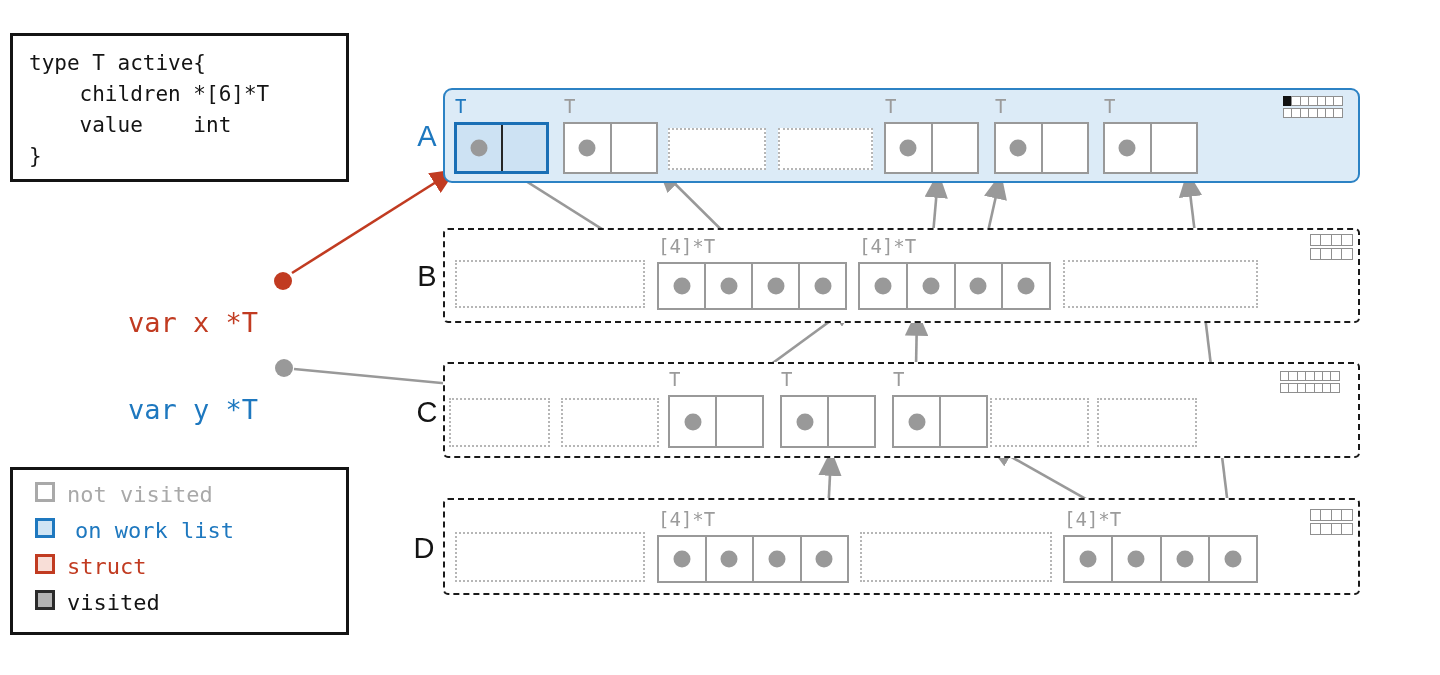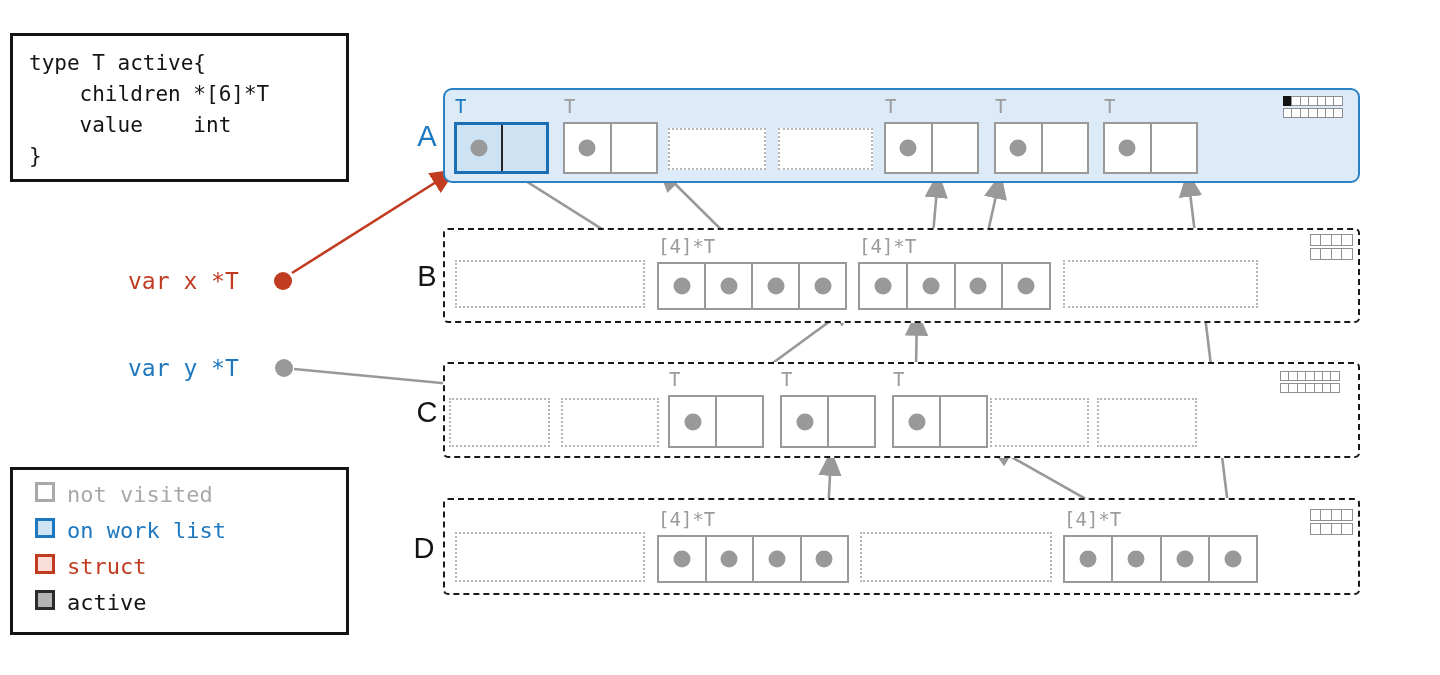--- a/index.html
+++ b/index.html
@@ -12,21 +12,21 @@
   .code-box{left:10px;top:33px;width:339px;height:149px;padding:12px 0 0 16px;}
   .code-line{font-size:21px;line-height:31px;color:#141414;white-space:pre;}
   .legend-box{left:10px;top:467px;width:339px;height:168px;padding:12px 0 0 22px;}
   .legend-item{display:flex;align-items:flex-start;height:36px;}
   .legend-swatch{width:14px;height:14px;border:3px solid;margin-right:12px;flex:0 0 auto;}
   .sw-free{border-color:#a9a9a9;background:#fff;}
   .sw-worklist{border-color:#1e78bf;background:#cfe4f4;}
   .sw-active{border-color:#c13b21;background:#f8ded7;}
   .sw-visited{border-color:#2b2b2b;background:#b4b4b4;}
   .legend-text{font-size:22px;}
-  .lt-free{color:#a9a9a9;}.lt-worklist{color:#1e78bf;}.lt-active{color:#c13b21;}.lt-visited{color:#141414;}
+  .lt-free{color:#a9a9a9;}.lt-worklist{color:#1e78bf;margin-left:8px;}.lt-active{color:#c13b21;}.lt-visited{color:#141414;}
 
   
   .span-box{border-radius:9px;}
   .span-blue{background:#dcebf7;border:2px solid #2c82c4;}
   .span-dashed{background:#fff;border:2px dashed #1a1a1a;border-radius:5px;}
   .span-label{font-size:29px;color:#141414;width:34px;text-align:center;
               font-family:"Liberation Sans",sans-serif;}
   .blue-text{color:#1e78bf !important;}
 
   
@@ -41,21 +41,21 @@
   .tlabel{font-size:19px;color:#9b9b9b;white-space:pre;}
 
   
   .bitmap-row{display:flex;}
   .bitmap-row + .bitmap-row{margin-top:2px;}
   .bit{box-sizing:border-box;background:#fff;border:1.6px solid #8f8f8f;}
   .bit + .bit{margin-left:-1.6px;}
   .bit.on{background:#111;border-color:#111;}
 
   
-  .var-label{font-size:23px;line-height:30px;white-space:pre;}
+  .var-label{font-size:27px;line-height:30px;white-space:pre;margin-top:42px;}
   .ptr-dot{width:18px;height:18px;border-radius:50%;}
 
   svg.arrows{position:absolute;left:0;top:0;pointer-events:none;}
 </style>
 </head>
 <body>
 
 <div class="stage">
 
   <div class="abs frame code-box">
@@ -73,21 +73,21 @@
       <div class="legend-item">
         <div class="legend-swatch sw-worklist"></div>
         <div class="legend-text lt-worklist">on work list</div>
       </div>
       <div class="legend-item">
         <div class="legend-swatch sw-active"></div>
         <div class="legend-text lt-active">struct</div>
       </div>
       <div class="legend-item">
         <div class="legend-swatch sw-visited"></div>
-        <div class="legend-text lt-visited">active</div>
+        <div class="legend-text lt-visited">visited</div>
       </div>
     </div>
 
   <svg class="arrows" width="1440" height="675">
     <defs>
       <marker id="ah-gray" markerWidth="10" markerHeight="9" refX="8" refY="4.5" orient="auto">
         <path d="M0,0 L10,4.5 L0,9 z" fill="#999999"></path>
       </marker>
       <marker id="ah-red" markerWidth="10" markerHeight="9" refX="8" refY="4.5" orient="auto">
         <path d="M0,0 L10,4.5 L0,9 z" fill="#c13b21"></path>

